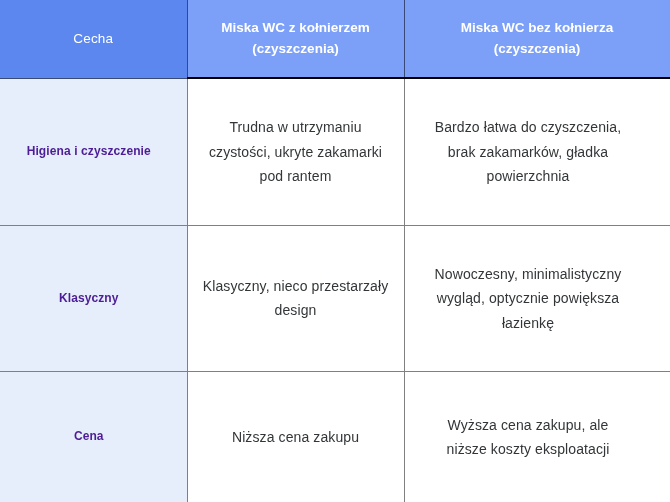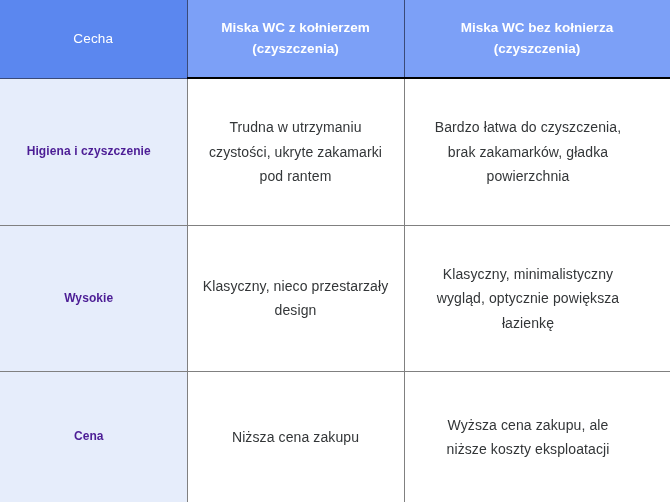--- a/index.html
+++ b/index.html
@@ -126,23 +126,23 @@
     </tr>
   </thead>
 
   <tbody>
     <tr>
       <td class="cell-feature">Higiena i czyszczenie</td>
       <td class="cell-value">Trudna w utrzymaniu czystości, ukryte zakamarki pod rantem</td>
       <td class="cell-value cell-rimless">Bardzo łatwa do czyszczenia, brak zakamarków, gładka powierzchnia</td>
     </tr>
     <tr>
-      <td class="cell-feature">Wysokie</td>
+      <td class="cell-feature">Klasyczny</td>
       <td class="cell-value">Klasyczny, nieco przestarzały design</td>
-      <td class="cell-value cell-rimless">Klasyczny, minimalistyczny wygląd, optycznie powiększa łazienkę</td>
+      <td class="cell-value cell-rimless">Nowoczesny, minimalistyczny wygląd, optycznie powiększa łazienkę</td>
     </tr>
     <tr>
       <td class="cell-feature">Cena</td>
       <td class="cell-value">Niższa cena zakupu</td>
       <td class="cell-value cell-rimless">Wyższa cena zakupu, ale niższe koszty eksploatacji</td>
     </tr>
   </tbody>
 </table>
 
 </body></html>

